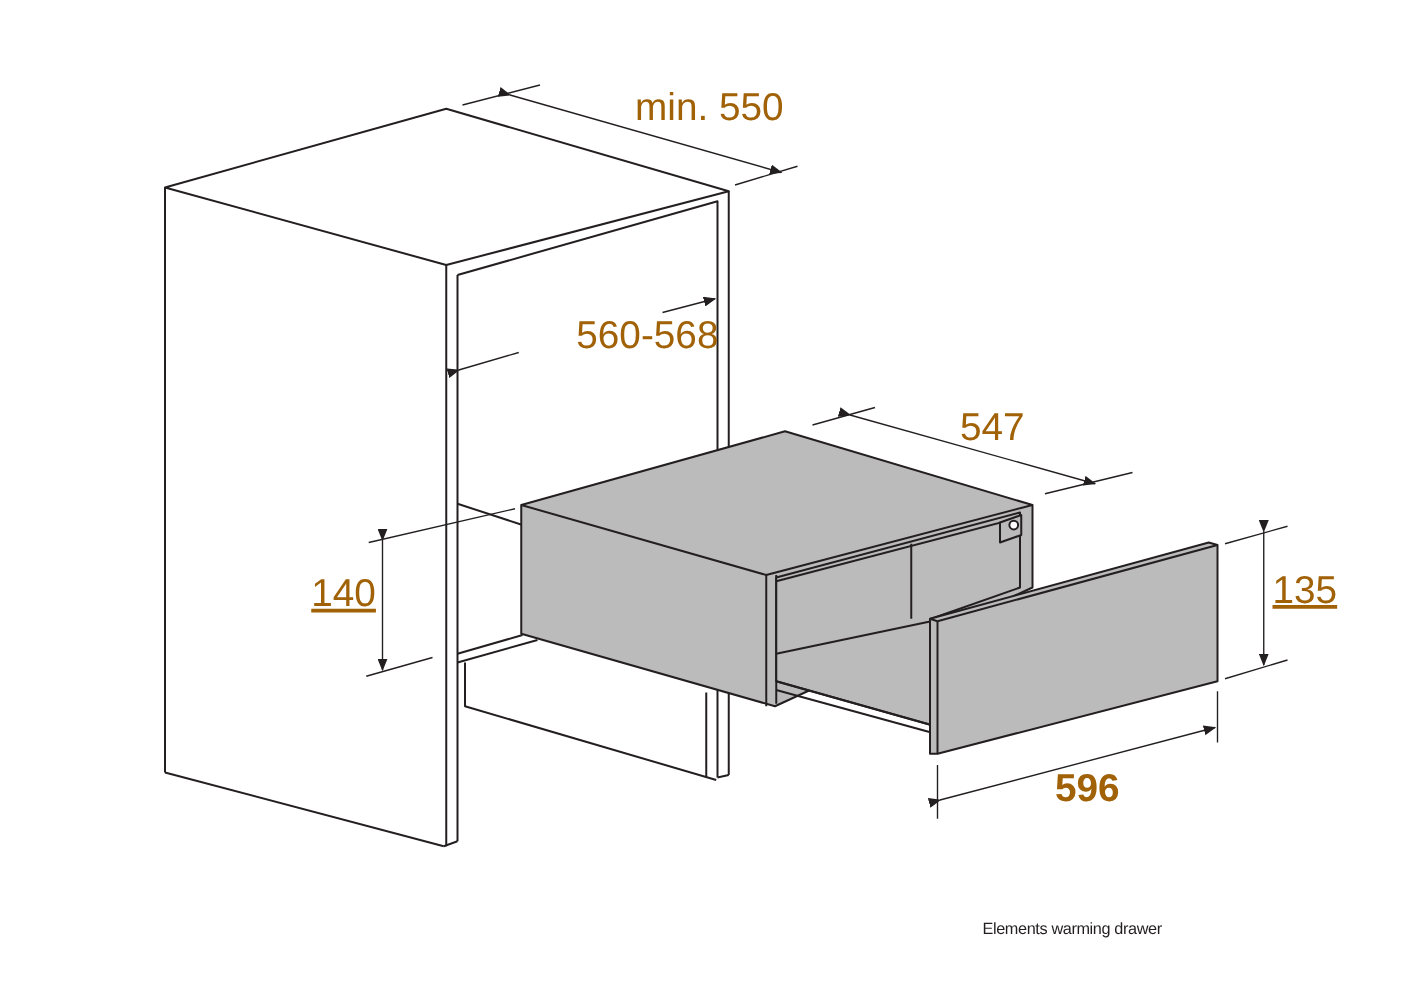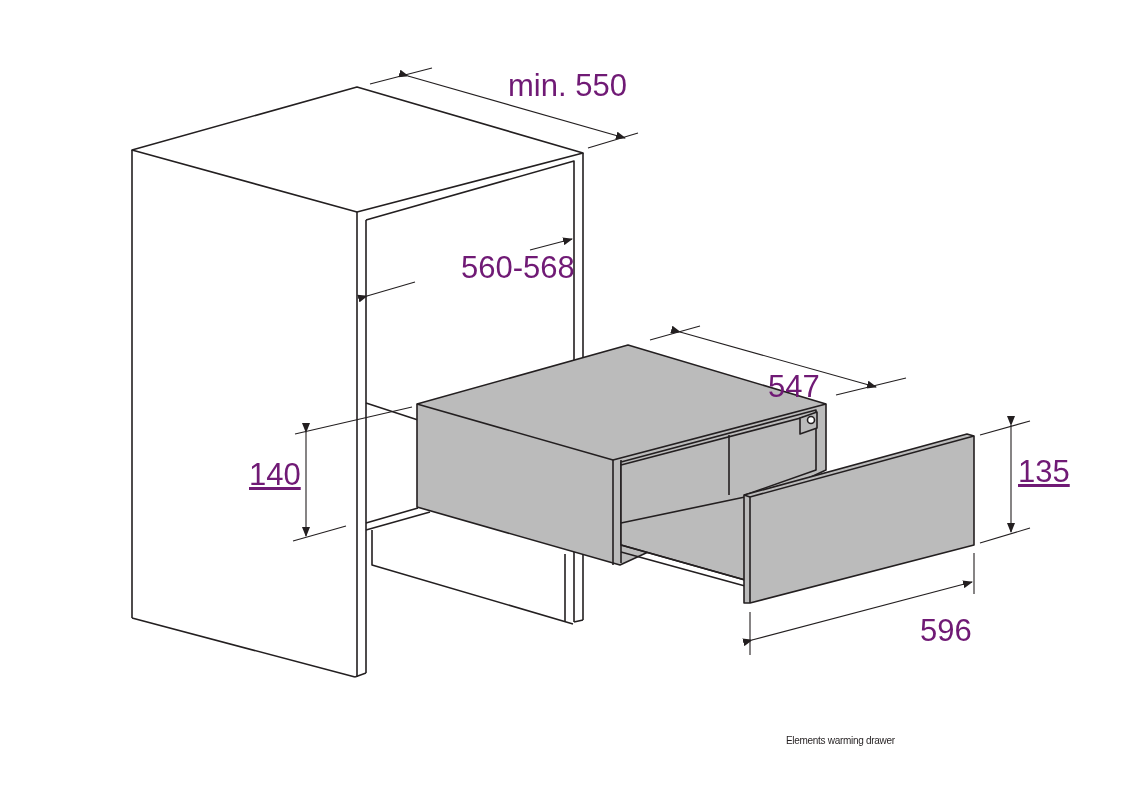--- a/index.html
+++ b/index.html
@@ -1,19 +1,19 @@
 <!DOCTYPE html>
 <html><head>
 <meta charset="utf-8">
 <style>
   html, body { margin:0; padding:0; background:#ffffff; }
   body { width:1136px; height:789px; position:relative; overflow:hidden; font-family:"Liberation Sans", sans-serif; }
   svg.diagram { position:absolute; left:0; top:0; }
-  .dim { position:absolute; font-family:"Liberation Sans", sans-serif; color:#701a75; font-size:31px; line-height:1; white-space:nowrap; }
-  .caption { position:absolute; left:786px; top:735px; font-size:10px; color:#231f20; font-family:"Liberation Sans", sans-serif; letter-spacing:-0.3px; }
+  .dim { position:absolute; font-family:"Liberation Sans", sans-serif; color:#a16207; font-size:31px; line-height:1; white-space:nowrap; }
+  .caption { position:absolute; left:786px; top:735px; font-size:13px; color:#231f20; font-family:"Liberation Sans", sans-serif; letter-spacing:-0.3px; }
 </style>
 </head>
 <body>
 
 <svg class="diagram" width="1136" height="789" viewBox="0 0 1136 789" xmlns="http://www.w3.org/2000/svg">
   <defs>
     <marker id="arr" markerWidth="10" markerHeight="8" refX="9" refY="4" orient="auto" markerUnits="userSpaceOnUse">
       <path d="M0,0 L10,4 L0,8 Z" fill="#231f20"></path>
     </marker>
   </defs>
@@ -83,17 +83,17 @@
       <line x1="750" y1="612" x2="750" y2="655"></line>
       <line x1="974" y1="553" x2="974" y2="594"></line>
       <line x1="752" y1="640" x2="972" y2="582" marker-start="url(#arr)" marker-end="url(#arr)"></line>
     </g>
   </g>
 </svg>
 
 <div class="dim" style="left:508px; top:70px;">min. 550</div>
 <div class="dim" style="left:417px; top:252px;margin-left:44px;">560-568</div>
 <div class="dim" style="left:249px; top:459px;text-decoration:underline;">140</div>
-<div class="dim" style="left:768px; top:326px;margin-top:45px;">547</div>
+<div class="dim" style="left:768px; top:326px;">547</div>
 <div class="dim" style="left:1018px; top:456px;text-decoration:underline;">135</div>
-<div class="dim" style="left:920px; top:615px;">596</div>
+<div class="dim" style="left:844px; top:615px;font-weight:bold;">596</div>
 
 <div class="caption">Elements warming drawer</div>
 
 </body></html>

